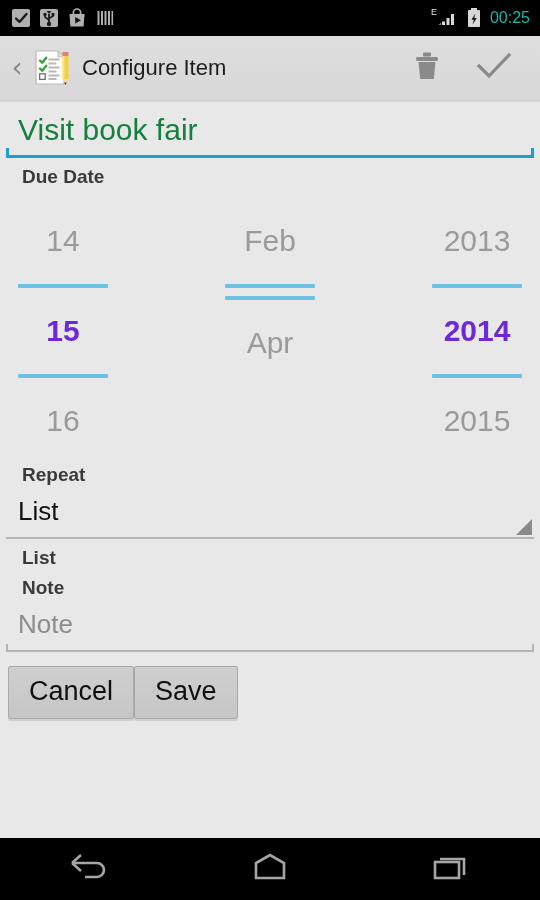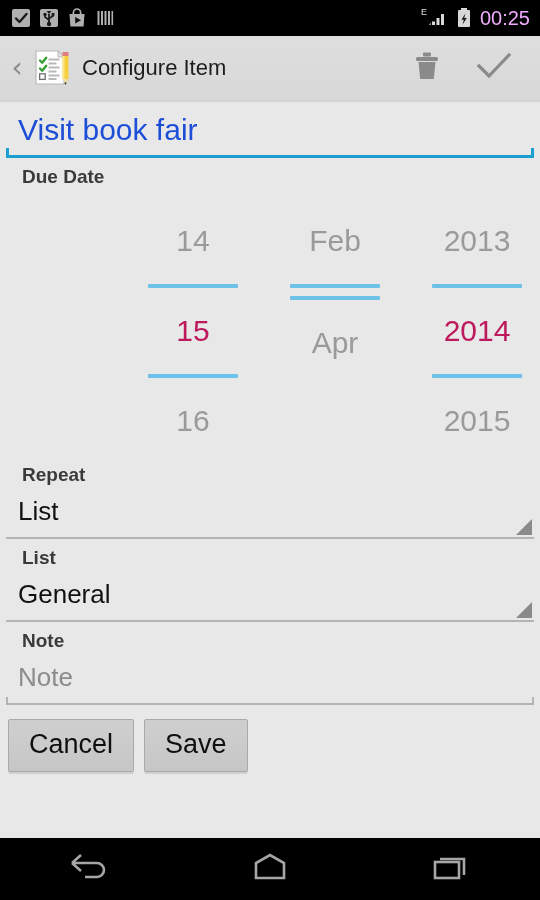--- a/index.html
+++ b/index.html
@@ -40,22 +40,22 @@
     gap: 6px;
     flex: 1;
   }
   .status-right {
     display: flex;
     align-items: center;
     gap: 5px;
   }
   .sb-icon { display: block; }
   .sb-clock {
-    color: #f0abfc;
-    font-size: 20px;
+    color: #14b8a6;
+    font-size: 16px;
     letter-spacing: 0px;
     line-height: 1;
     padding-left: 2px;
     font-family: "Liberation Sans", sans-serif;
   }
 
   
   .action-bar {
     position: absolute;
     top: 36px; left: 0;
@@ -120,21 +120,21 @@
     background: #e8e8e8;
     box-sizing: border-box;
     padding: 0 6px;
   }
 
   
   .title-edit {
     margin: 6px 0 0 0;
     padding: 4px 0 8px 12px;
     font-size: 30px;
-    color: #1d4ed8;
+    color: #15803d;
     border-bottom: 3px solid #1a9fd0;
     position: relative;
     cursor: text;
   }
   .title-edit::before,
   .title-edit::after {
     content: "";
     position: absolute;
     bottom: -3px;
     width: 3px;
@@ -147,39 +147,39 @@
   .section-label {
     font-size: 19px;
     font-weight: bold;
     color: #3a3a3a;
     margin: 8px 0 0 16px;
   }
 
   
   .date-picker {
     display: flex;
-    justify-content: flex-end;
+    justify-content: space-between;
     gap: 28px;
     margin-top: 18px;
   }
   .dp-col {
     width: 114px;
     text-align: center;
     cursor: pointer;
     user-select: none;
   }
   .dp-cell {
     font-size: 30px;
     height: 70px;
     line-height: 70px;
     color: #9a9a9a;
   }
   .dp-cell.sel {
-    color: #be185d;
-    font-weight: normal;
+    color: #6d28d9;
+    font-weight: bold;
   }
   .dp-rule {
     height: 4px;
     background: #6ec1e6;
     width: 90px;
     margin: 8px auto;
     border-radius: 1px;
   }
 
   
@@ -221,21 +221,20 @@
     width: 2px;
     height: 8px;
     background: #b4b4b4;
   }
   .note-edit::before { left: 0; }
   .note-edit::after  { right: 0; }
 
   
   .btn-row {
     display: flex;
-    gap: 10px;
     margin-top: 14px;
     padding-left: 2px;
   }
   .btn {
     background: linear-gradient(#cfcfcf, #c6c6c6);
     border: 1px solid #a9a9a9;
     border-radius: 2px;
     box-shadow: 0 2px 0 rgba(0,0,0,0.10);
     font-size: 27px;
     color: #0f0f0f;
@@ -408,24 +407,20 @@
       </div>
     </div>
 
     <div class="section-label">Repeat</div>
     <div class="spinner">
       <span>List</span>
       <span class="spinner-arrow"></span>
     </div>
 
     <div class="section-label">List</div>
-    <div class="spinner">
-      <span>General</span>
-      <span class="spinner-arrow"></span>
-    </div>
 
     <div class="section-label">Note</div>
     <div class="note-edit">Note</div>
 
     <div class="btn-row">
       <div class="btn">Cancel</div>
       <div class="btn">Save</div>
     </div>
   </div>
 

